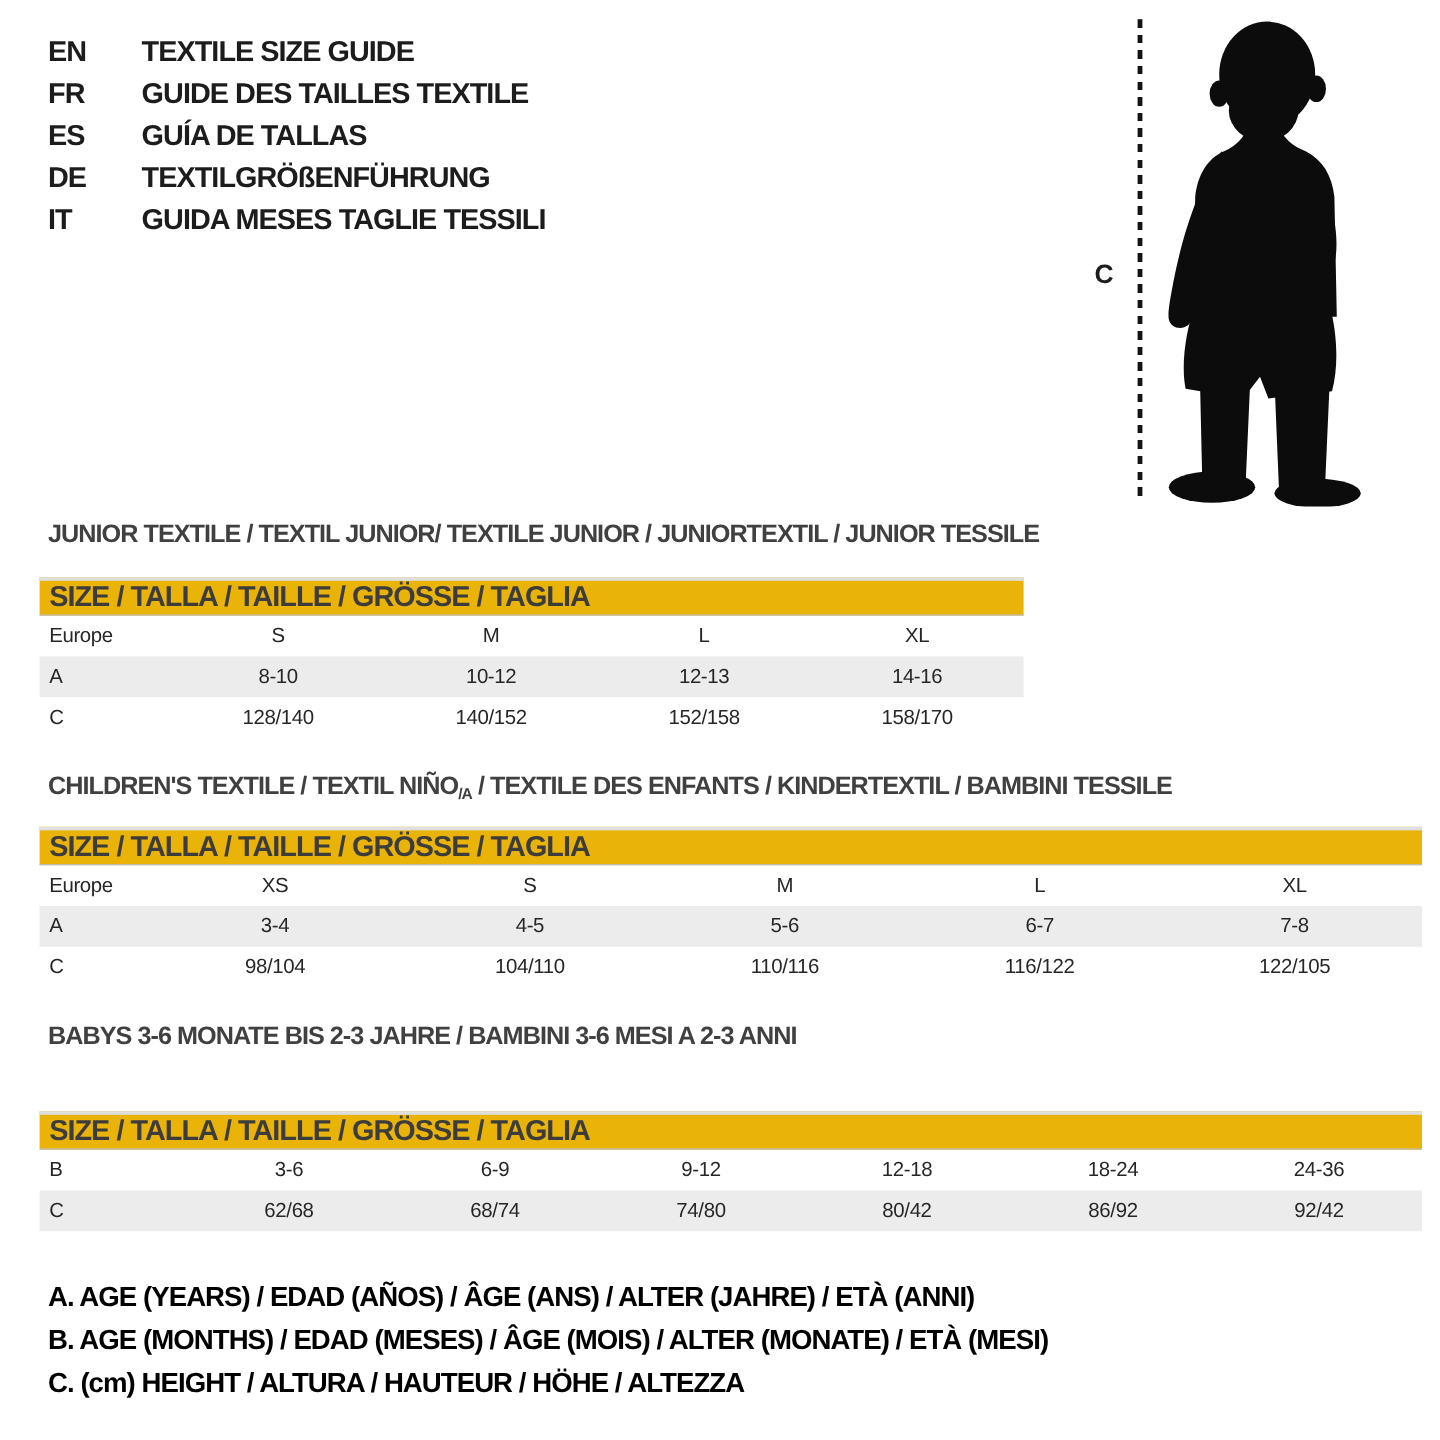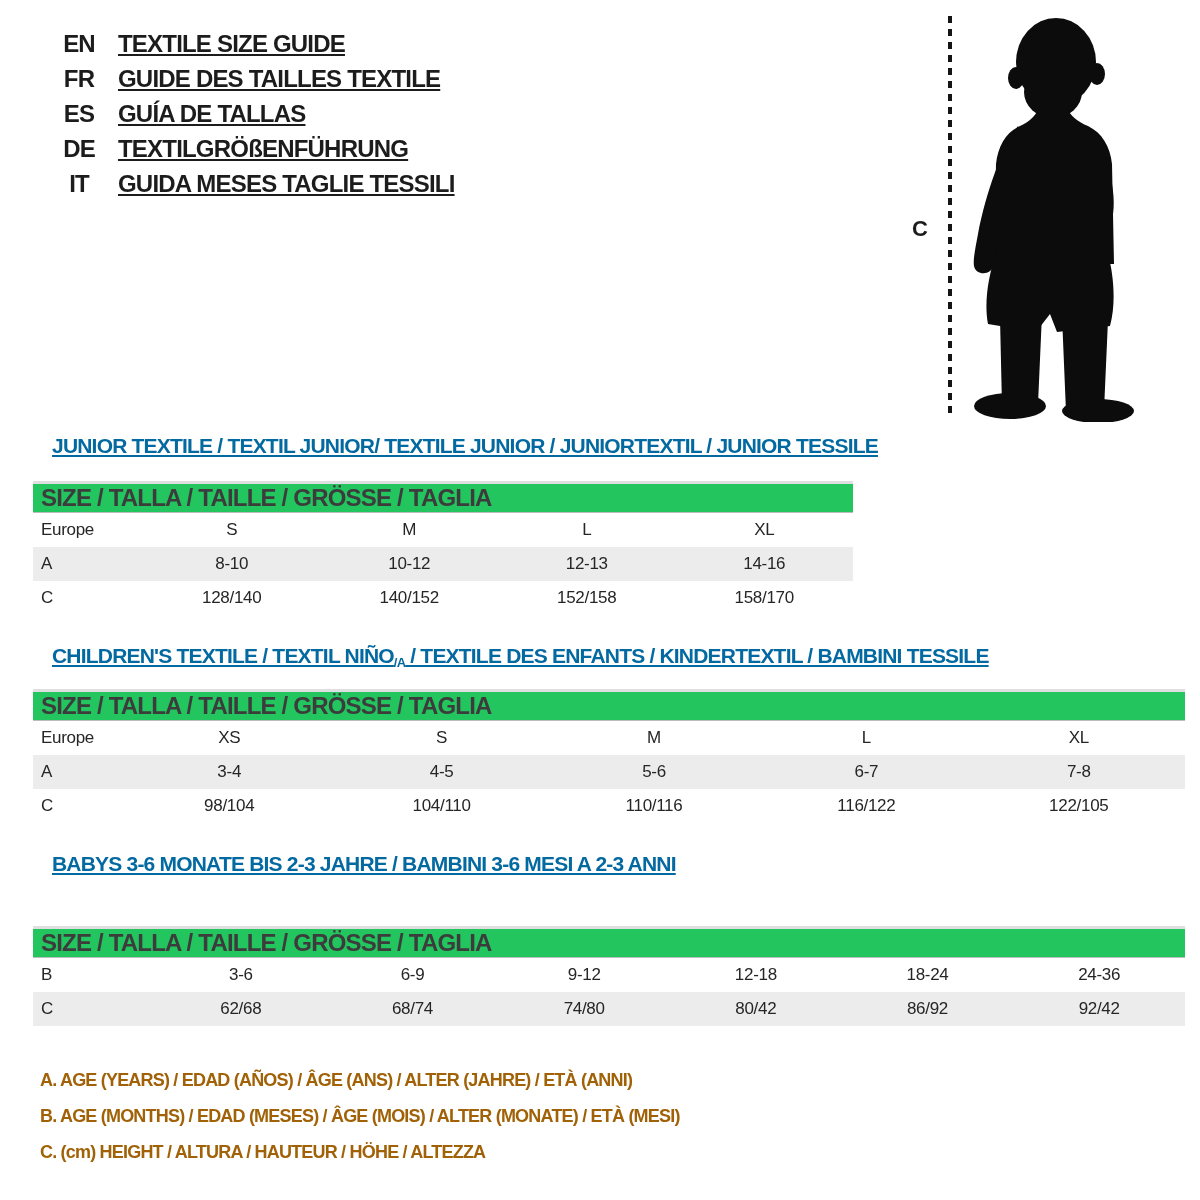--- a/index.html
+++ b/index.html
@@ -2,61 +2,61 @@
 <html><head>
 <meta charset="utf-8">
 <style>
   html,body{margin:0;padding:0;}
   body{
     width:1200px;height:1200px;position:relative;background:#ffffff;
     font-family:"Liberation Sans",sans-serif;color:#1c1c1c;overflow:hidden;
   }
   
   .langs{position:absolute;left:40px;top:26px;}
-  .lang-row{display:flex;height:35px;align-items:center;text-align:center;}
+  .lang-row{display:flex;height:35px;align-items:center;}
   .lang-code{width:78px;font-weight:bold;font-size:24px;letter-spacing:-0.8px;}
-  .lang-title{font-weight:bold;font-size:24px;letter-spacing:-0.8px;white-space:nowrap;text-decoration:underline;}
+  .lang-title{font-weight:bold;font-size:24px;letter-spacing:-0.8px;white-space:nowrap;}
   
   .measure-line{
     position:absolute;left:948px;top:16px;width:4px;height:402px;
     background:repeating-linear-gradient(to bottom,#141414 0 7px,transparent 7px 13px);
   }
   .height-label{position:absolute;left:912px;top:216px;font-size:22px;font-weight:bold;}
   .toddler{position:absolute;left:958px;top:14px;}
   
   .section-heading{
-    position:absolute;left:52px;font-size:21px;font-weight:bold;
-    letter-spacing:-0.8px;color:#0369a1;white-space:nowrap;text-decoration:underline;
+    position:absolute;left:40px;font-size:21px;font-weight:bold;
+    letter-spacing:-0.8px;color:#404040;white-space:nowrap;
   }
   #junior-heading{top:434px;}
   #children-heading{top:644px;}
   #babies-heading{top:846px;line-height:36px;}
   .sub{font-size:13px;vertical-align:-4px;}
   
   .size-table{position:absolute;left:33px;}
   #junior-table{top:481px;width:820px;}
   #children-table{top:689px;width:1152px;}
   #babies-table{top:926px;width:1152px;}
   .size-bar{
-    height:28px;background:#22c55e;border-top:3px solid #dfdfdf;
+    height:28px;background:#eab308;border-top:3px solid #dfdfdf;
     border-bottom:1px solid #bcbcbc;box-sizing:content-box;
     display:flex;align-items:center;padding-left:8px;
     font-weight:bold;font-size:24px;letter-spacing:-0.8px;color:#3c3c3c;white-space:nowrap;
   }
   .trow{display:grid;height:34px;align-items:center;font-size:17px;color:#262626;}
   .junior-row{grid-template-columns:110px repeat(4,1fr);}
   .children-row{grid-template-columns:90px repeat(5,1fr);}
   .babies-row{grid-template-columns:122px repeat(6,1fr);}
   .cell{text-align:center;letter-spacing:-0.3px;}
   .cell.label{text-align:left;padding-left:8px;}
   .stripe{background:#ececec;}
   
   .legend{
-    position:absolute;left:40px;top:1062px;font-size:18px;font-weight:bold;
-    letter-spacing:-0.8px;line-height:36px;color:#a16207;
+    position:absolute;left:40px;top:1062px;font-size:23px;font-weight:bold;
+    letter-spacing:-0.8px;line-height:36px;color:#000000;
   }
 </style>
 </head>
 <body>
 
 <div class="langs">
   <div class="lang-row">
     <span class="lang-code">EN</span>
     <span class="lang-title">TEXTILE SIZE GUIDE</span>
   </div>

